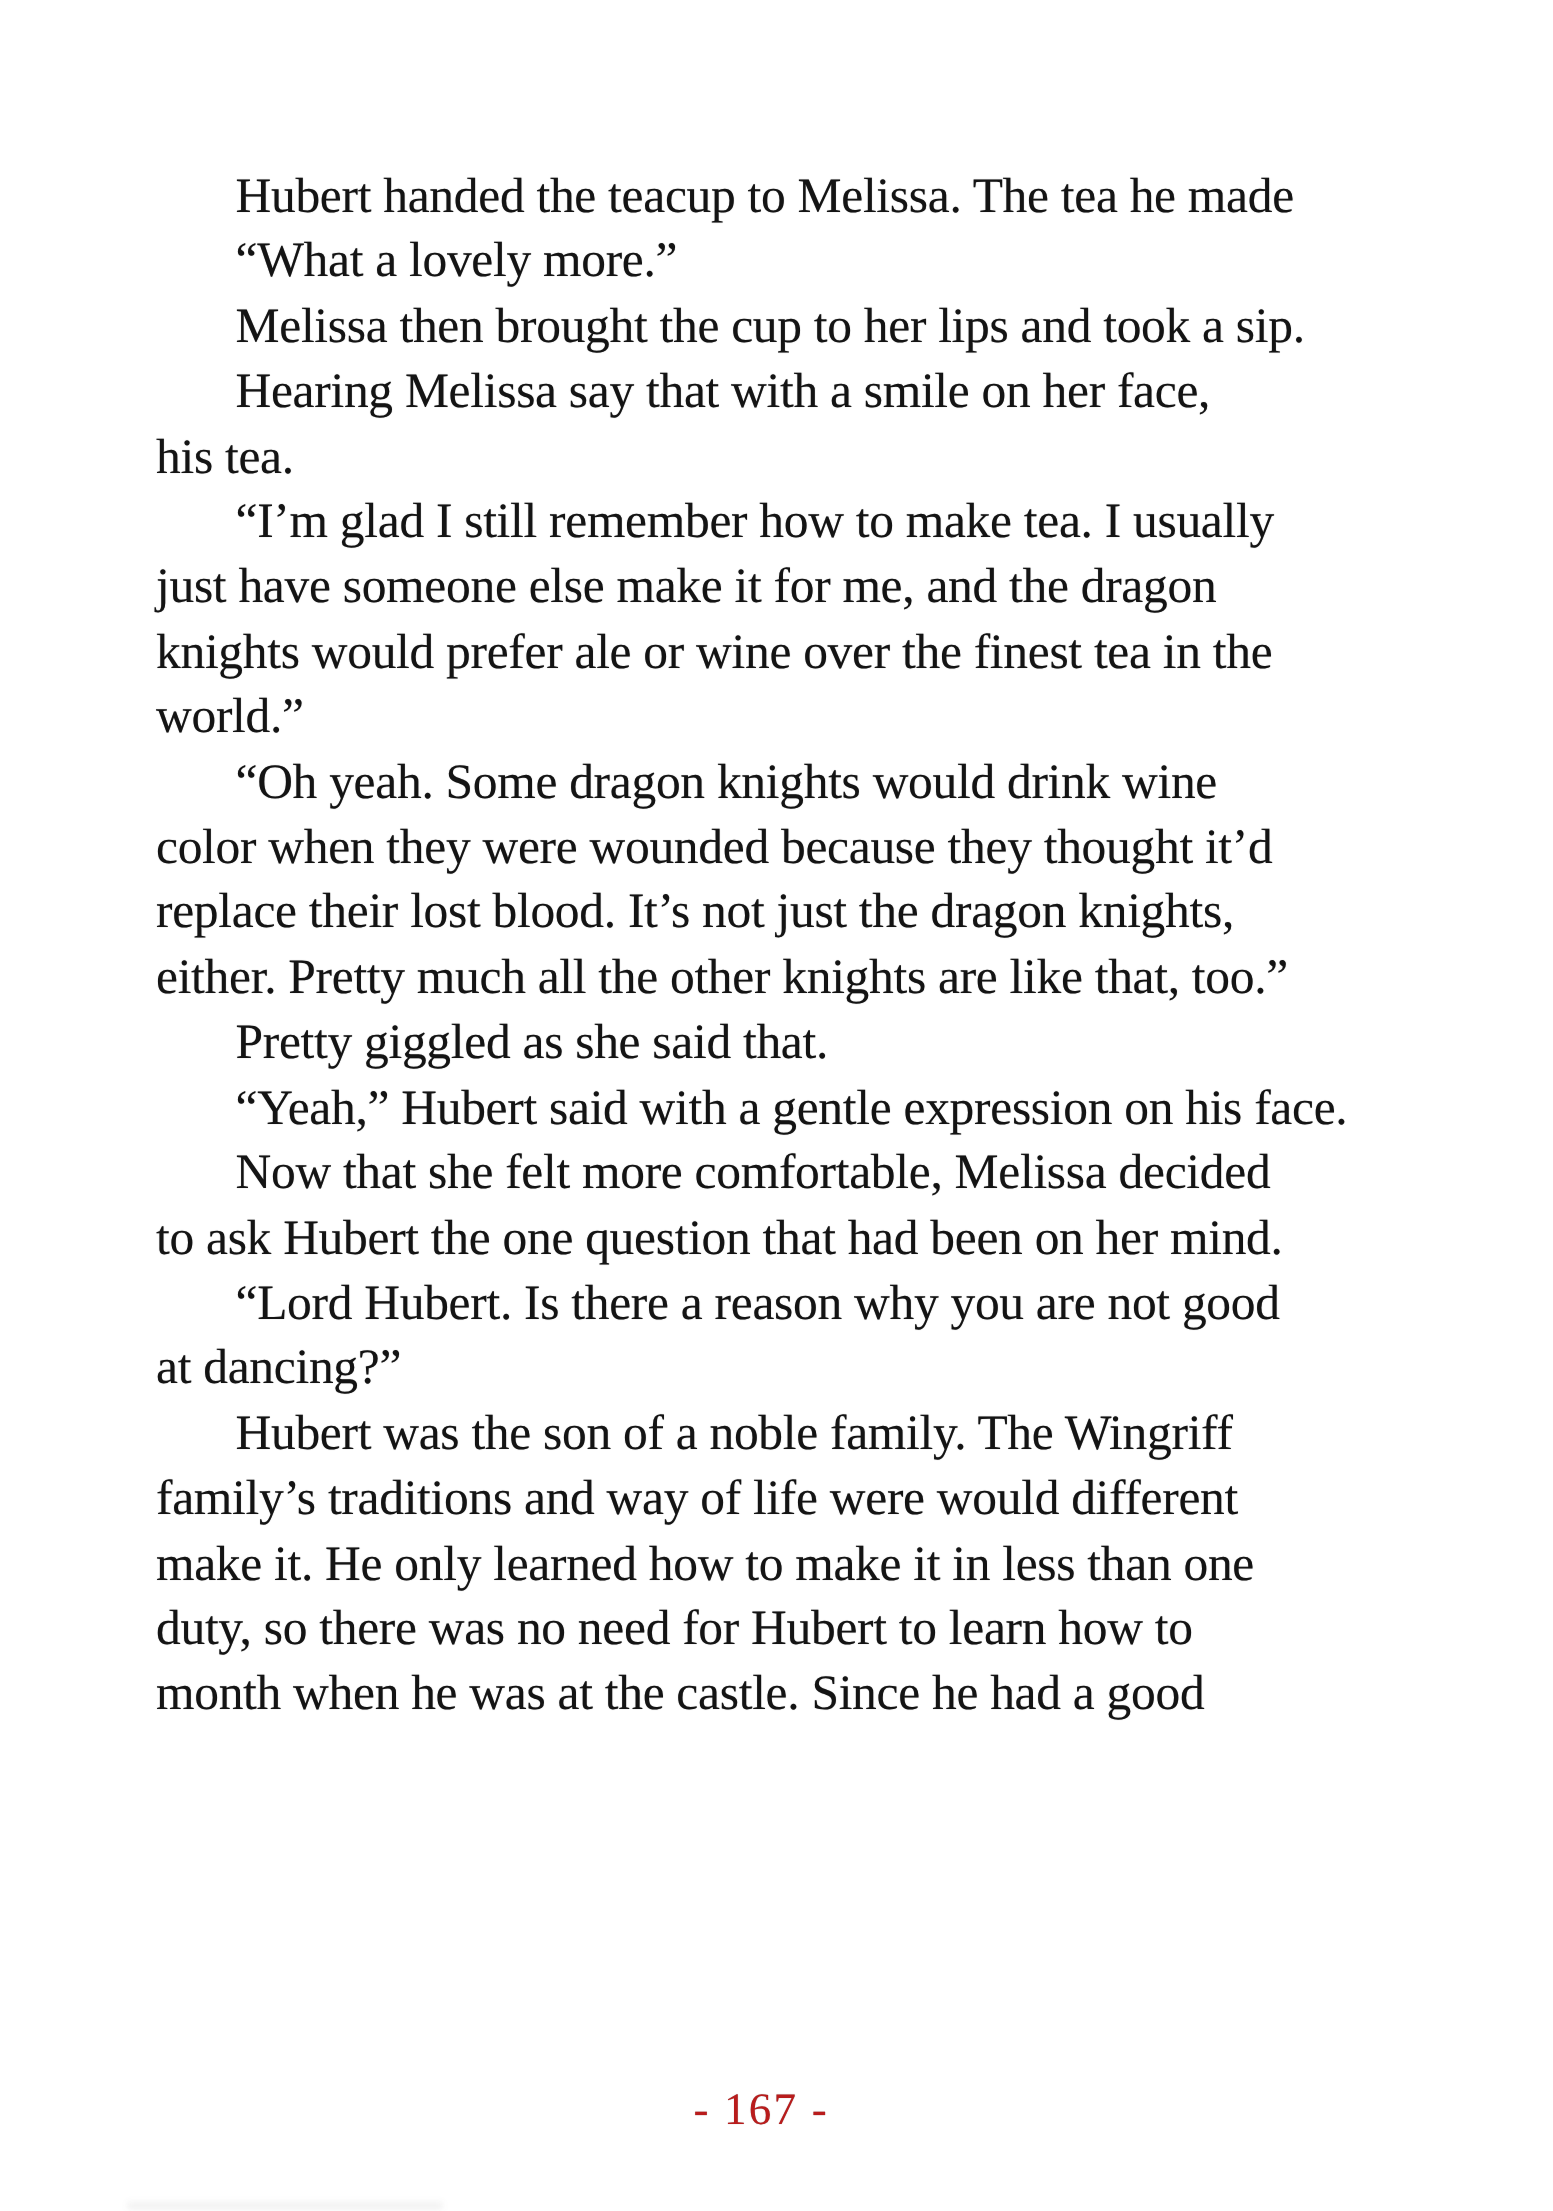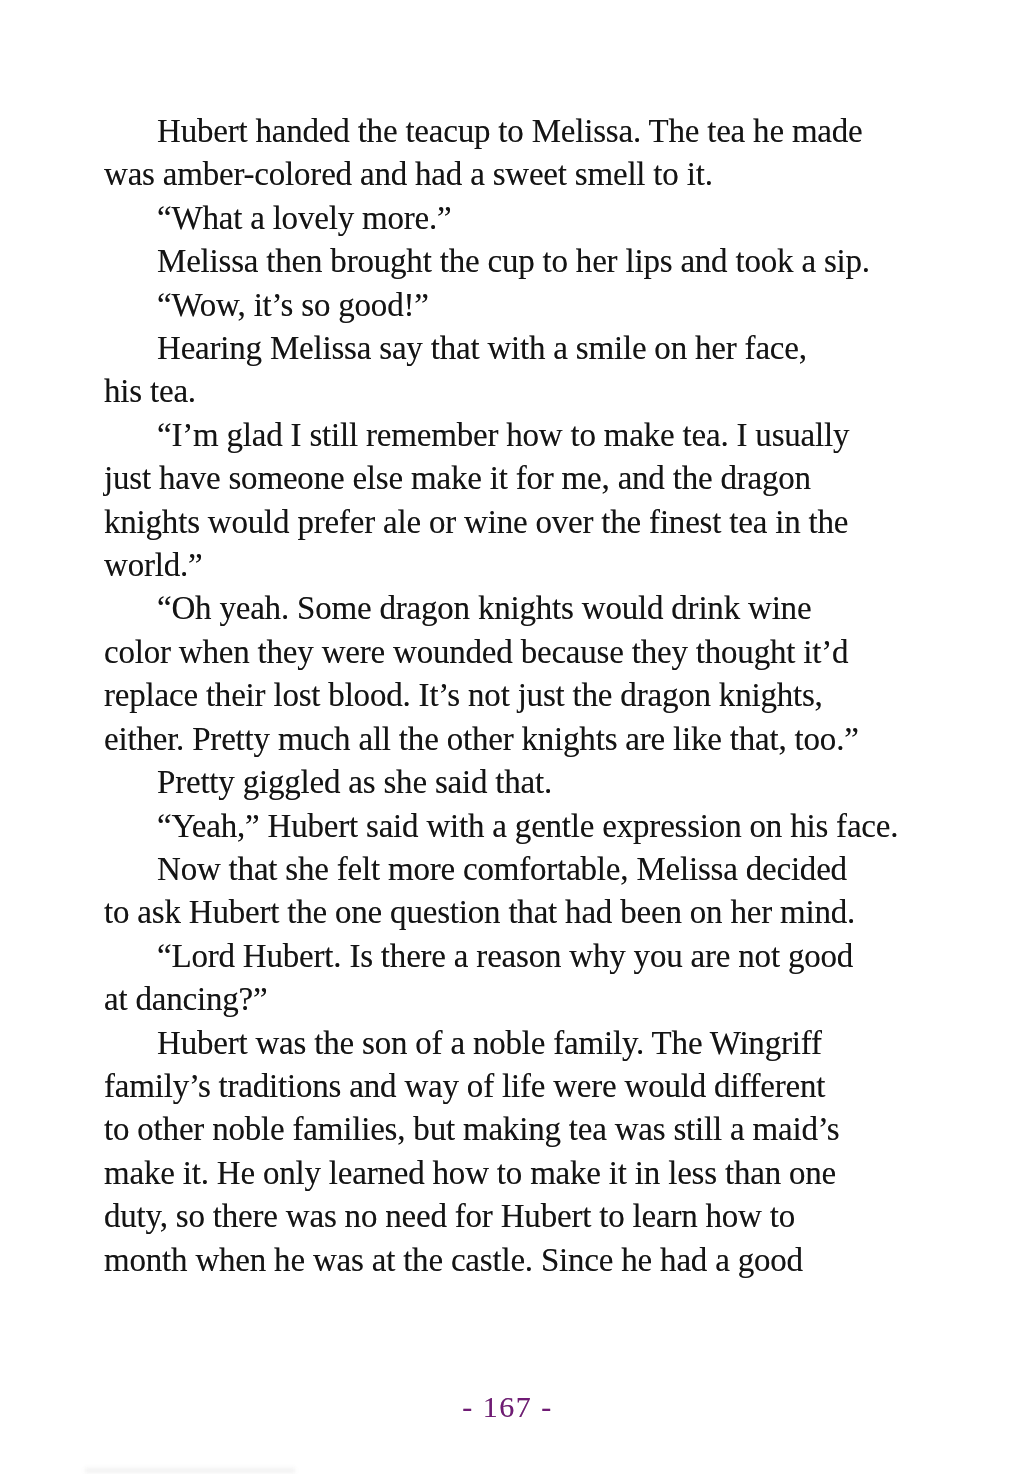--- a/index.html
+++ b/index.html
@@ -33,62 +33,59 @@
     text-indent: 53px;
   }
   .footer {
     position: absolute;
     top: 1390px;
     left: 0;
     width: 1015px;
     text-align: center;
     font-size: 30px;
     letter-spacing: 1.5px;
-    color: #701a75;
+    color: #b91c1c;
     text-shadow: 0 0 0.6px rgba(20,20,20,0.4);
   }
   .smudge {
     position: absolute;
     left: 85px;
     top: 1468px;
     width: 210px;
     height: 5px;
     background: rgba(60,60,60,0.07);
     filter: blur(2px);
   }
 </style>
 </head>
 <body>
 
 <div class="page">
   <div class="body-text">
       <div class="line first">Hubert handed the teacup to Melissa. The tea he made</div>
-      <div class="line">was amber-colored and had a sweet smell to it.</div>
       <div class="line first">“What a lovely more.”</div>
       <div class="line first">Melissa then brought the cup to her lips and took a sip.</div>
-      <div class="line first">“Wow, it’s so good!”</div>
       <div class="line first">Hearing Melissa say that with a smile on her face,</div>
       <div class="line">his tea.</div>
       <div class="line first">“I’m glad I still remember how to make tea. I usually</div>
       <div class="line">just have someone else make it for me, and the dragon</div>
       <div class="line">knights would prefer ale or wine over the finest tea in the</div>
       <div class="line">world.”</div>
       <div class="line first">“Oh yeah. Some dragon knights would drink wine</div>
       <div class="line">color when they were wounded because they thought it’d</div>
       <div class="line">replace their lost blood. It’s not just the dragon knights,</div>
       <div class="line">either. Pretty much all the other knights are like that, too.”</div>
       <div class="line first">Pretty giggled as she said that.</div>
       <div class="line first">“Yeah,” Hubert said with a gentle expression on his face.</div>
       <div class="line first">Now that she felt more comfortable, Melissa decided</div>
       <div class="line">to ask Hubert the one question that had been on her mind.</div>
       <div class="line first">“Lord Hubert. Is there a reason why you are not good</div>
       <div class="line">at dancing?”</div>
       <div class="line first">Hubert was the son of a noble family. The Wingriff</div>
       <div class="line">family’s traditions and way of life were would different</div>
-      <div class="line">to other noble families, but making tea was still a maid’s</div>
       <div class="line">make it. He only learned how to make it in less than one</div>
       <div class="line">duty, so there was no need for Hubert to learn how to</div>
       <div class="line">month when he was at the castle. Since he had a good</div>
     </div>
 
   <div class="footer">- 167 -</div>
 
   <div class="smudge"></div>
 </div>
 

